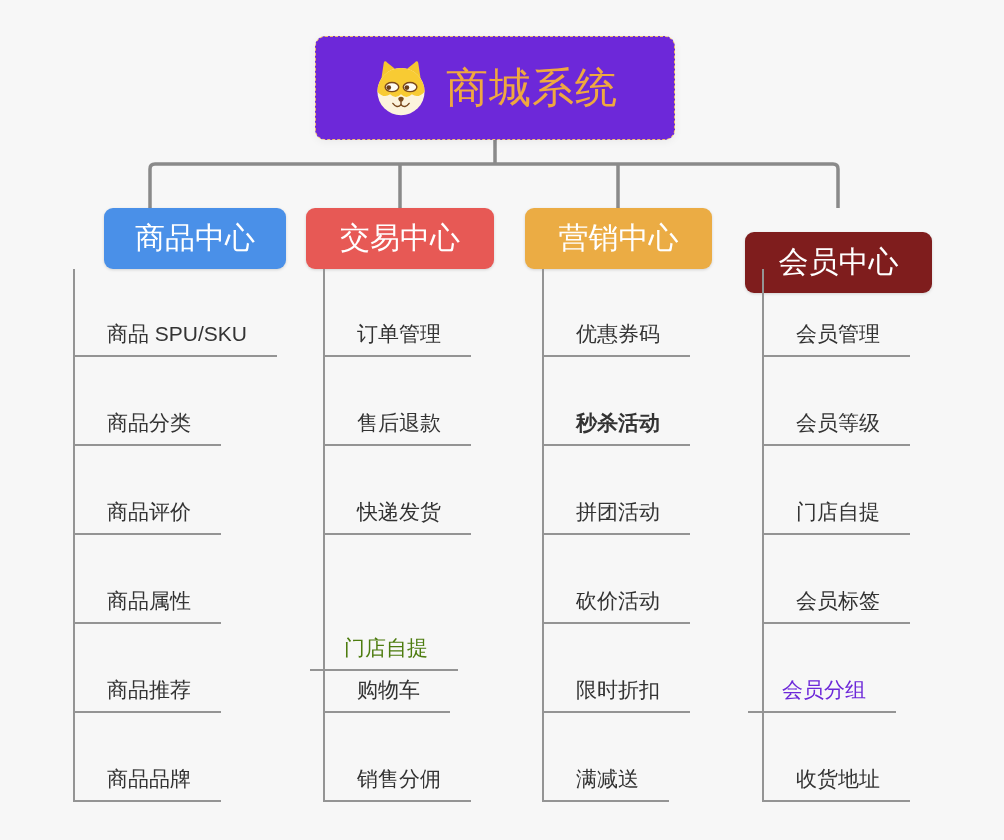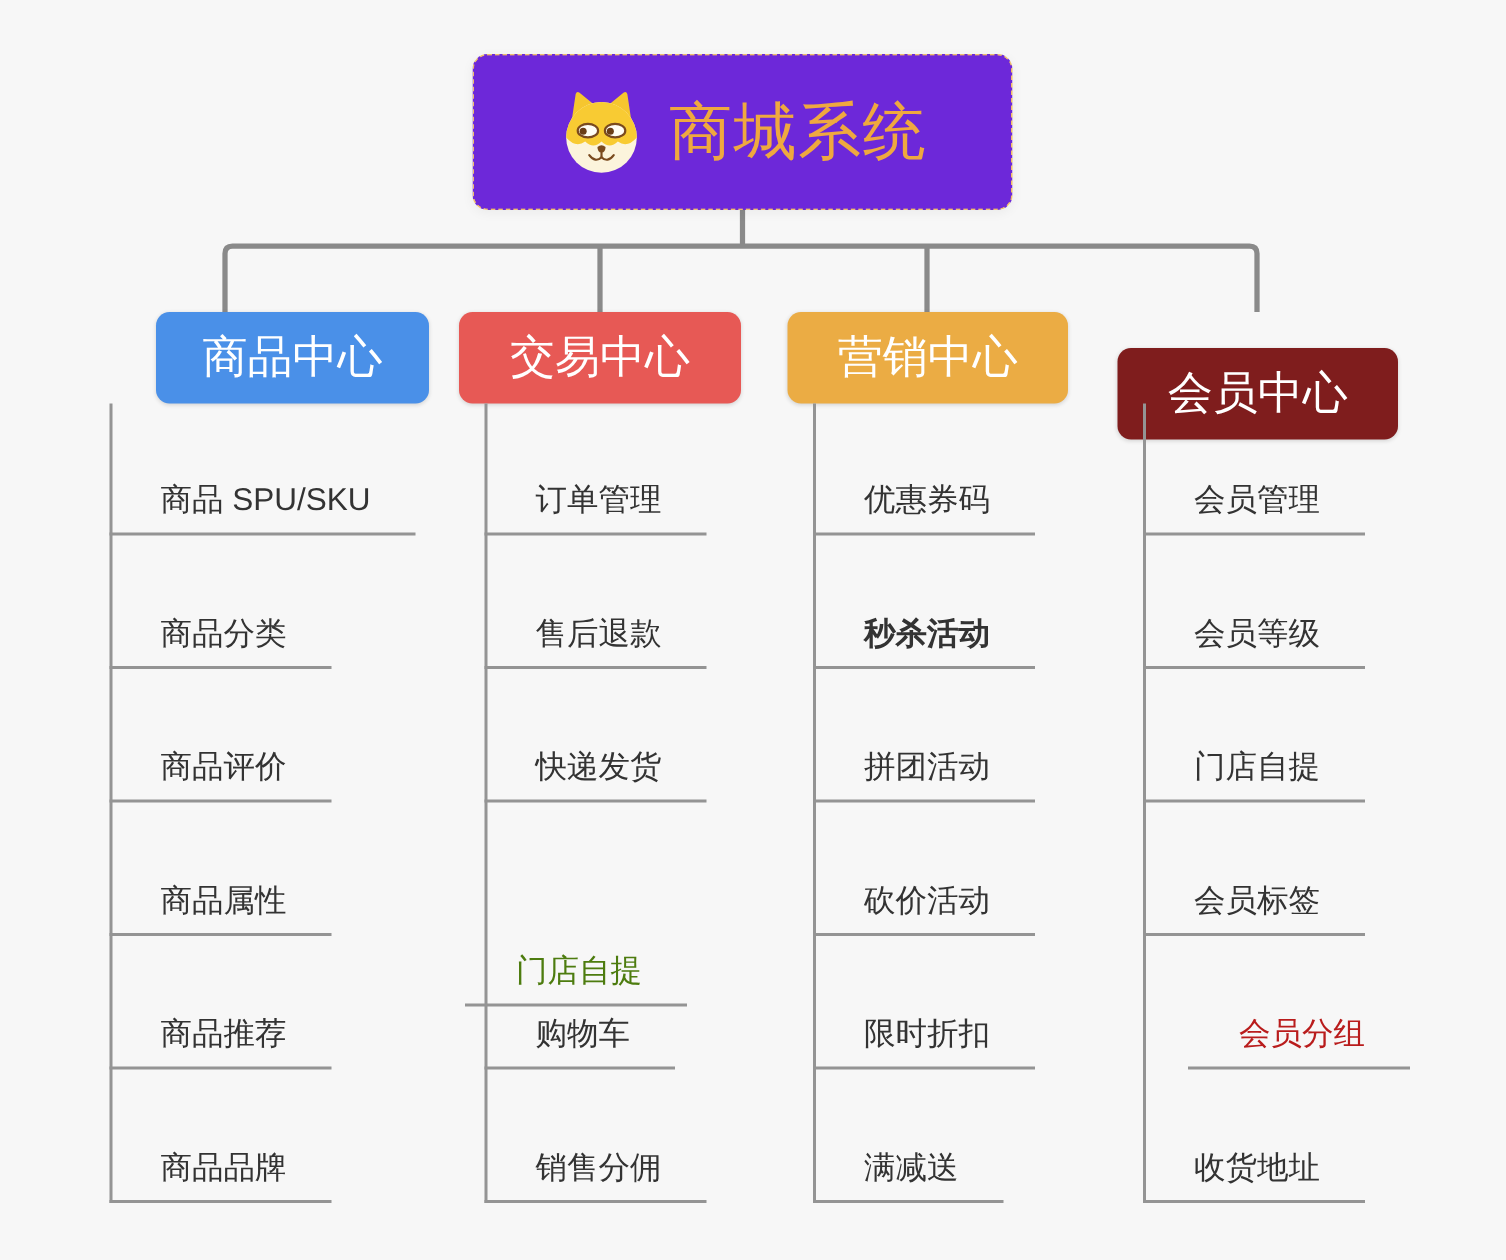--- a/index.html
+++ b/index.html
@@ -134,17 +134,17 @@
       <div class="leaf" style="left: 542px; top: 498px; border-bottom-color: rgb(148, 148, 148); color: rgb(51, 51, 51);">拼团活动</div>
       <div class="leaf" style="left: 542px; top: 587px; border-bottom-color: rgb(148, 148, 148); color: rgb(51, 51, 51);">砍价活动</div>
       <div class="leaf" style="left: 542px; top: 676px; border-bottom-color: rgb(148, 148, 148); color: rgb(51, 51, 51);">限时折扣</div>
       <div class="leaf" style="left: 542px; top: 765px; border-bottom-color: rgb(148, 148, 148); color: rgb(51, 51, 51);">满减送</div>
       <div class="branch-box" style="left: 745px; width: 187px; background: #7f1d1d; margin-top: 24px;">会员中心</div>
       <div class="trunk" style="left: 762px; top: 269px; height: 533px; background: rgb(148, 148, 148);"></div>
       <div class="leaf" style="left: 762px; top: 320px; border-bottom-color: rgb(148, 148, 148); color: rgb(51, 51, 51);">会员管理</div>
       <div class="leaf" style="left: 762px; top: 409px; border-bottom-color: rgb(148, 148, 148); color: rgb(51, 51, 51);">会员等级</div>
       <div class="leaf" style="left: 762px; top: 498px; border-bottom-color: rgb(148, 148, 148); color: rgb(51, 51, 51);">门店自提</div>
       <div class="leaf" style="left: 762px; top: 587px; border-bottom-color: rgb(148, 148, 148); color: rgb(51, 51, 51);">会员标签</div>
-      <div class="leaf" style="left: 792px; top: 676px; border-bottom-color: rgb(148, 148, 148); color: #b91c1c;">会员分组</div>
+      <div class="leaf" style="left: 748px; top: 676px; border-bottom-color: rgb(148, 148, 148); color: #6d28d9;">会员分组</div>
       <div class="leaf" style="left: 762px; top: 765px; border-bottom-color: rgb(148, 148, 148); color: rgb(51, 51, 51);">收货地址</div>
     </div>
 
 </div>
 
 </body></html>

